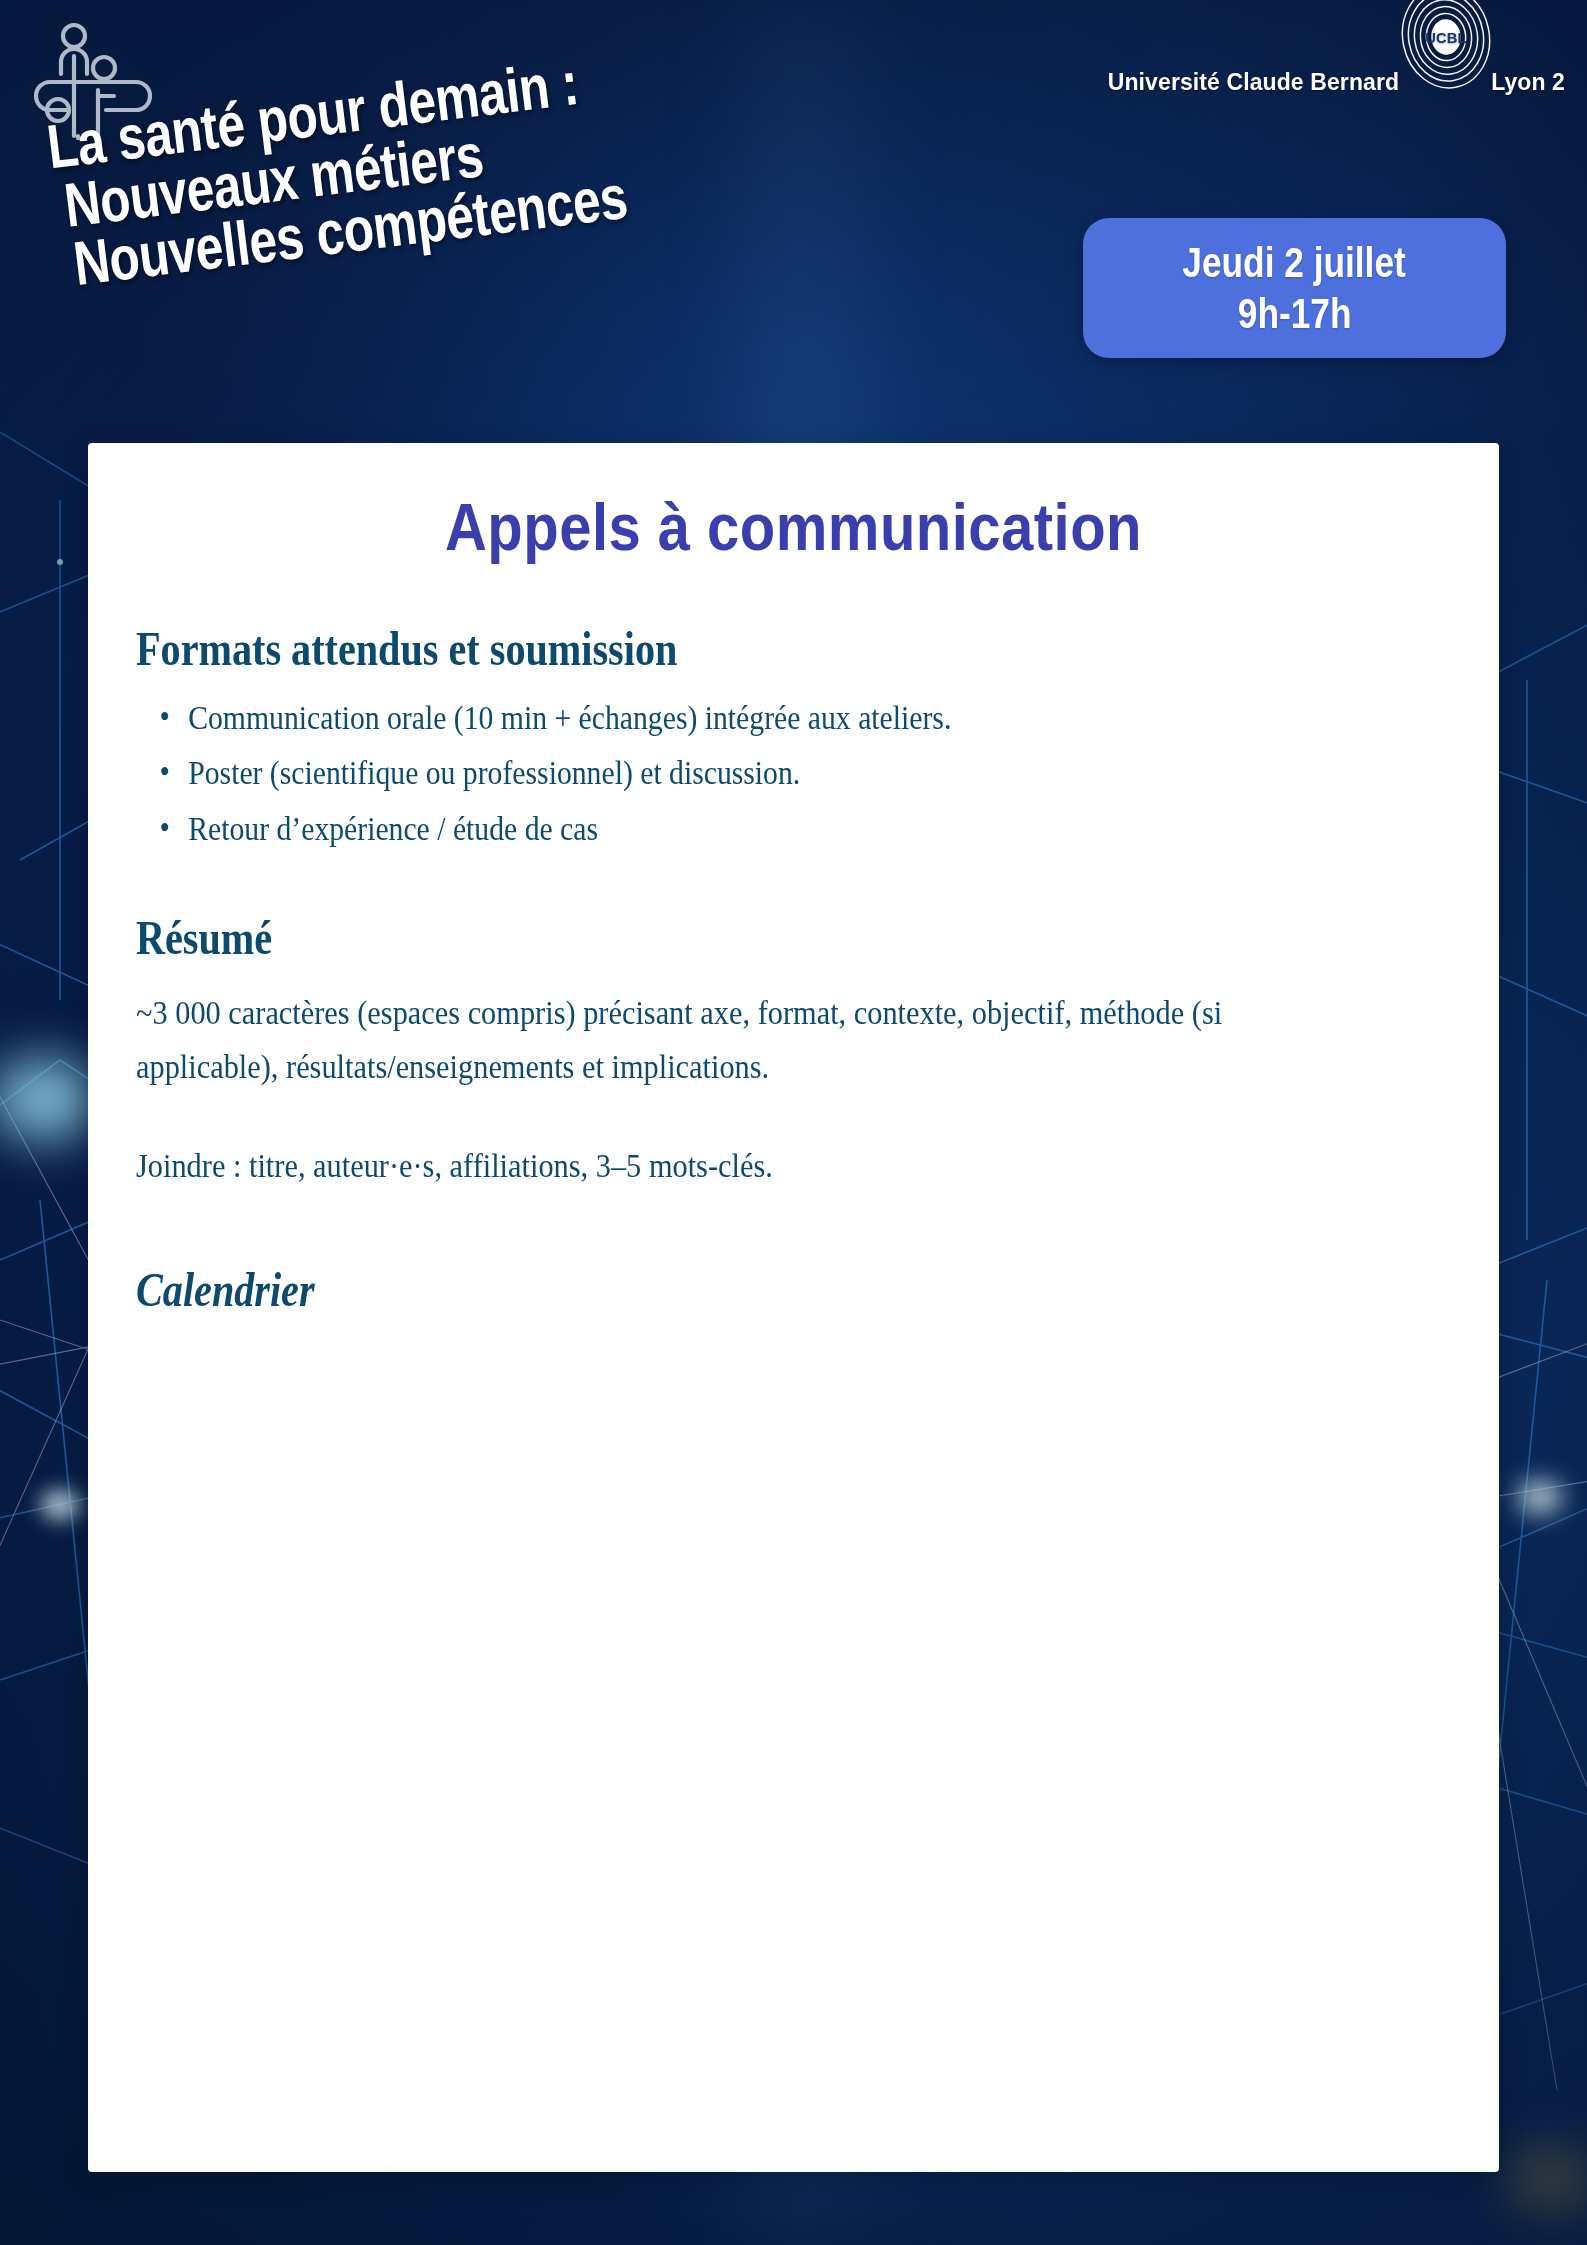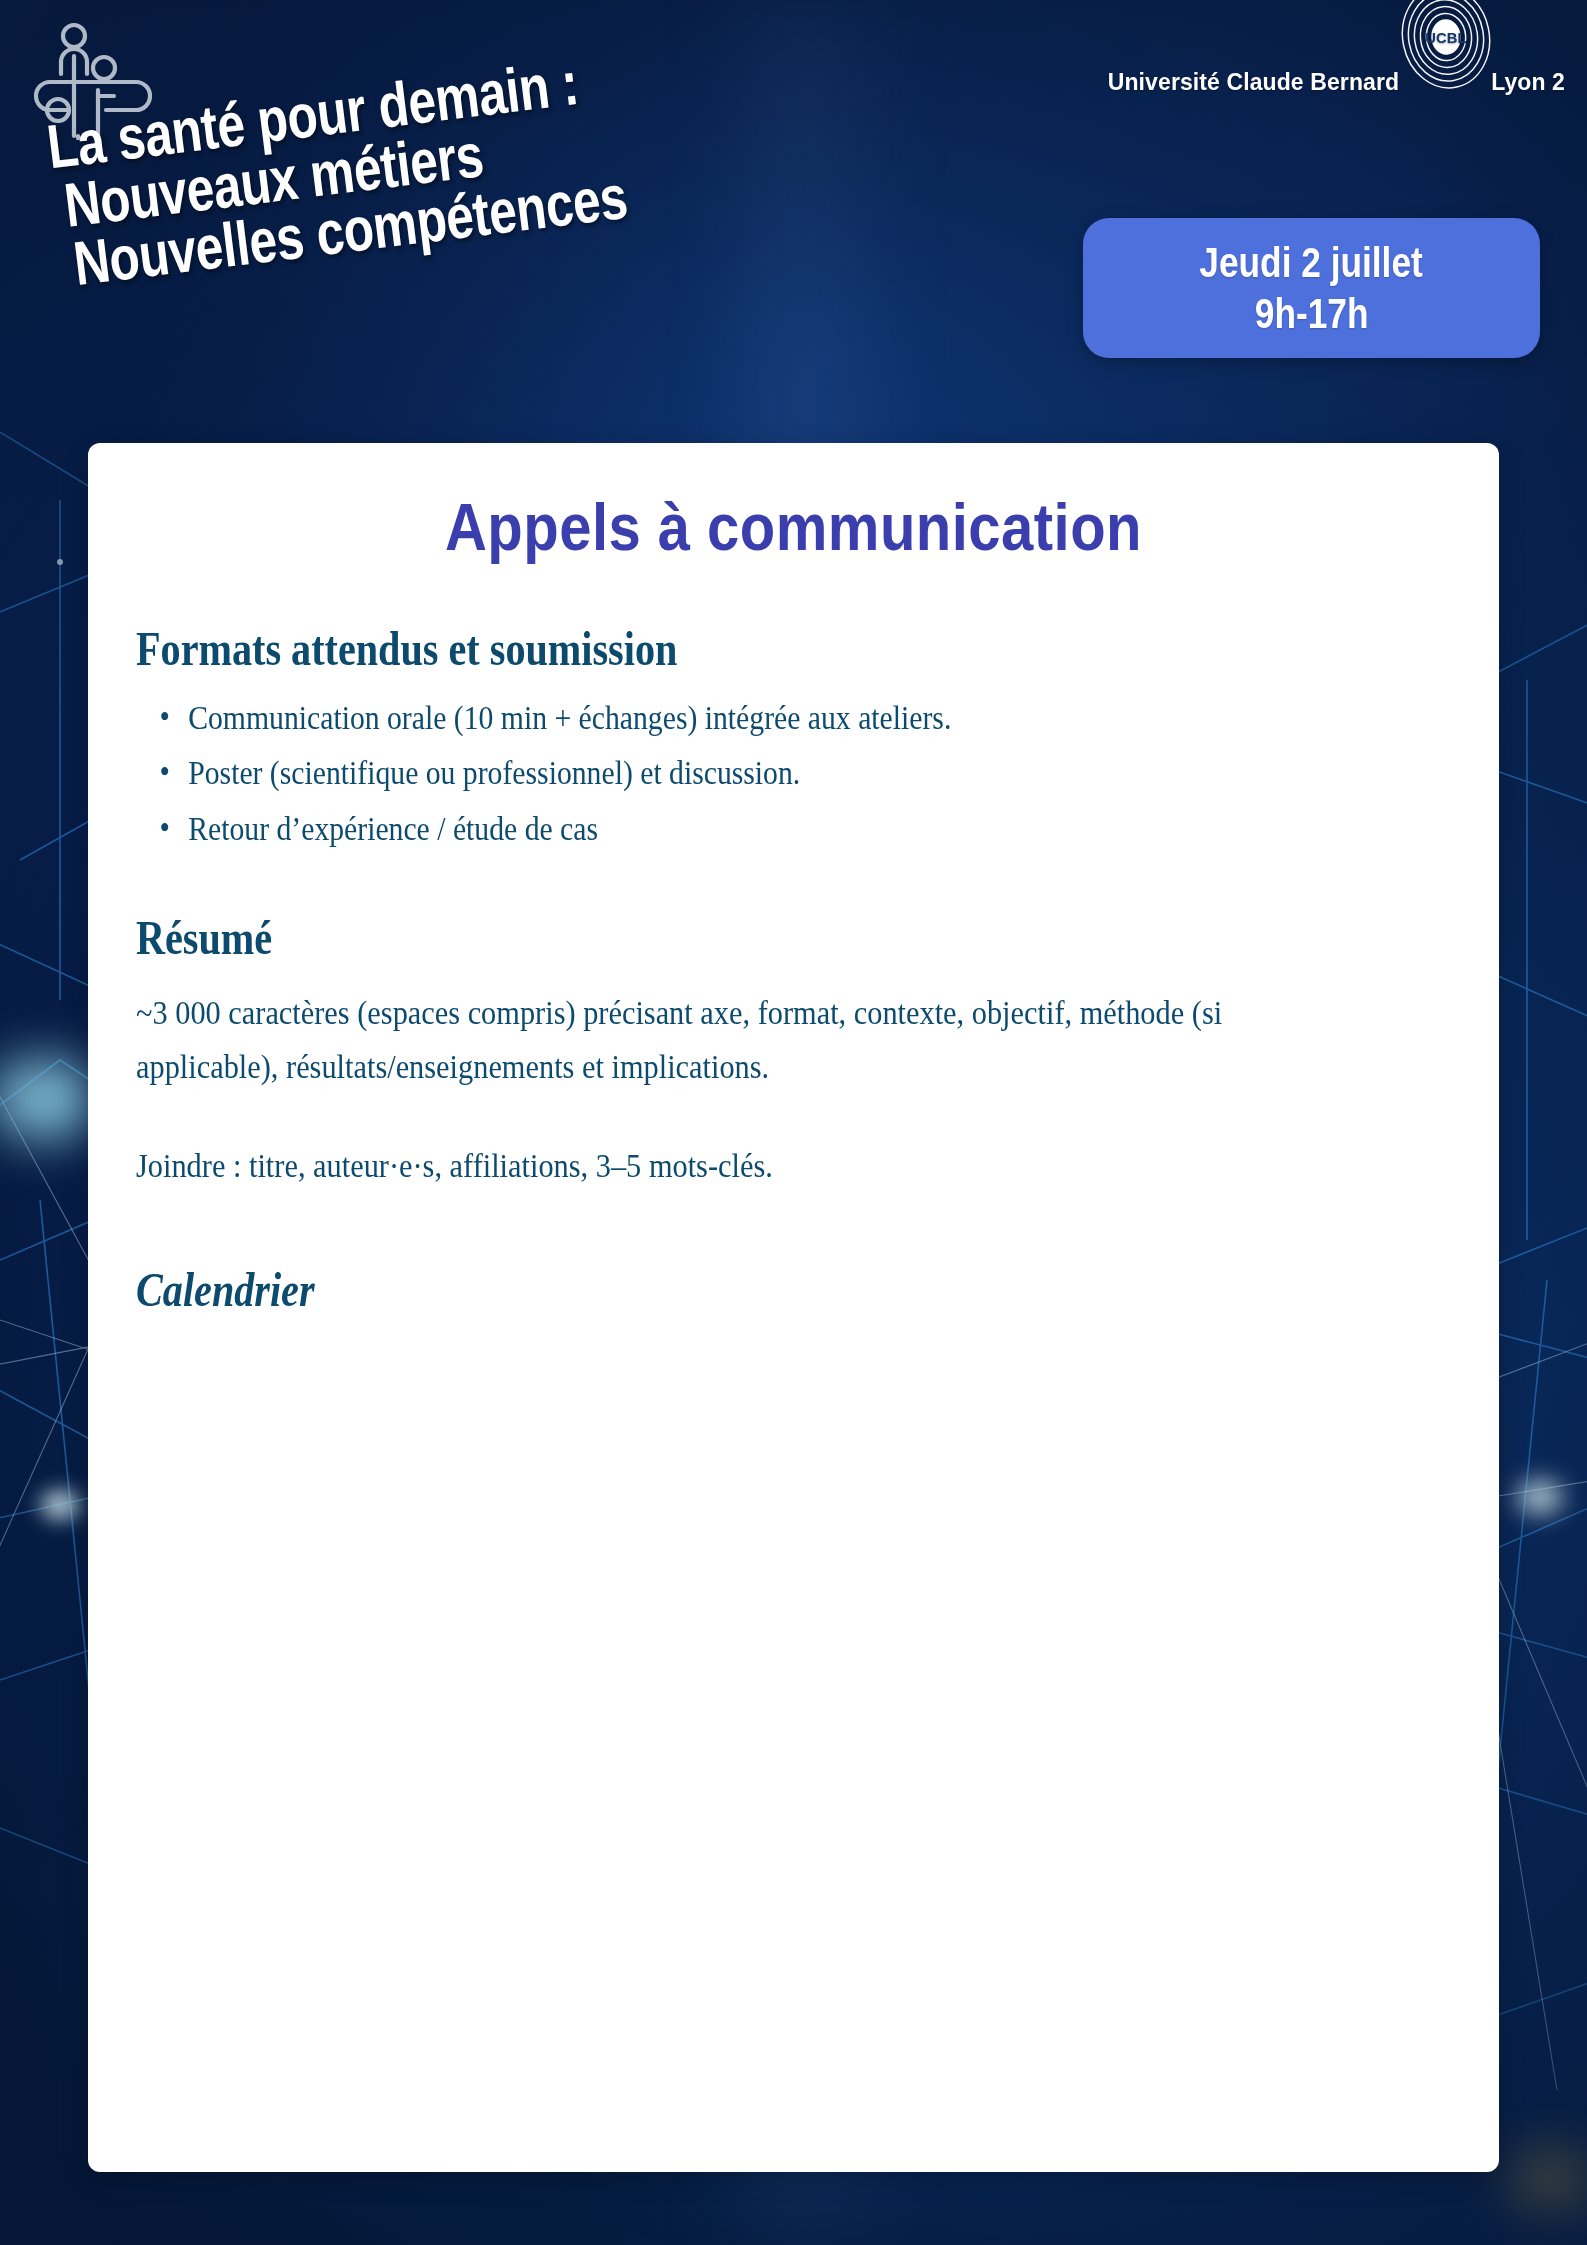--- a/index.html
+++ b/index.html
@@ -78,41 +78,41 @@
     line-height:0.96;
     letter-spacing:-0.5px;
     text-shadow:2px 3px 5px rgba(0,0,0,.45);
   }
   .main-title .tl{ display:block; white-space:nowrap; transform:scaleX(.80); transform-origin:left center; }
   .main-title .tl2{ margin-left:10px; }
   .main-title .tl3{ margin-left:12px; }
 
   .date-badge{
     position:absolute; left:1083px; top:218px;
-    width:457px; height:140px;
+    width:423px; height:140px;
     background:#4e70dc;
     border-radius:26px;
     display:flex; flex-direction:column; align-items:center; justify-content:center;
     box-shadow:0 4px 16px rgba(0,0,0,.28);
   }
   .date-badge span{
     color:#ffffff;
     font-family:"Liberation Sans Narrow","Liberation Sans",sans-serif;
     font-weight:bold; font-size:42px; line-height:1.22;
     transform:scaleX(.84);
     white-space:nowrap;
     text-shadow:0 1px 2px rgba(0,0,0,.22);
   }
 
   
   .card{
     position:absolute; left:88px; top:443px;
     width:1411px; height:1729px;
     background:#ffffff;
-    border-radius:12px;
+    border-radius:4px;
     box-shadow:0 6px 26px rgba(0,0,0,.22);
     overflow:hidden;
   }
   .card-title{
     text-align:center;
     margin-top:46px;
     color:#3b3fae;
     font-family:"Liberation Sans Narrow","Liberation Sans",sans-serif;
     font-weight:bold;
     font-size:66px;

